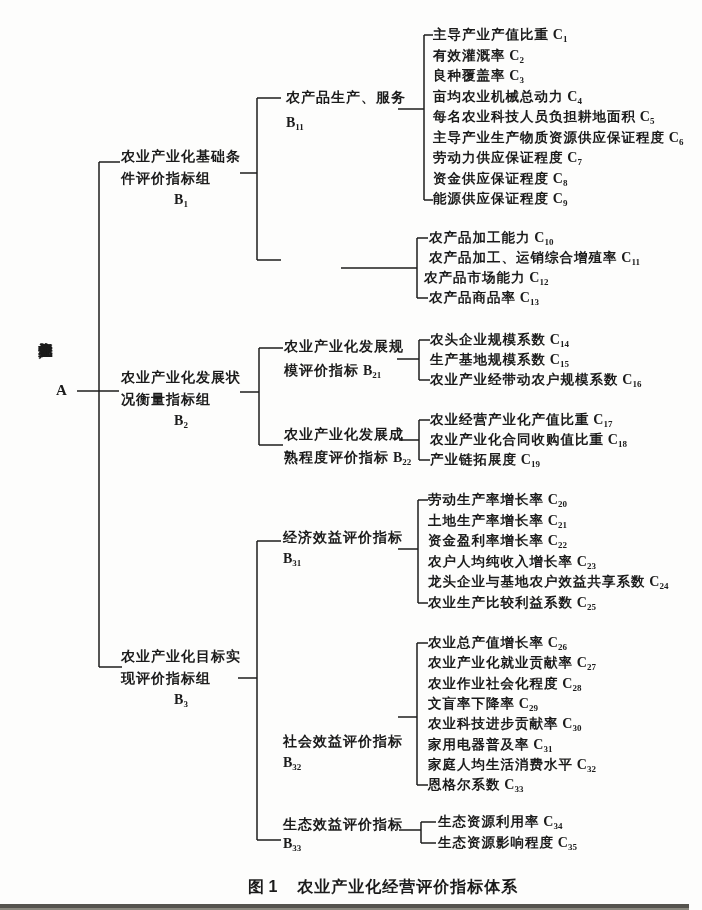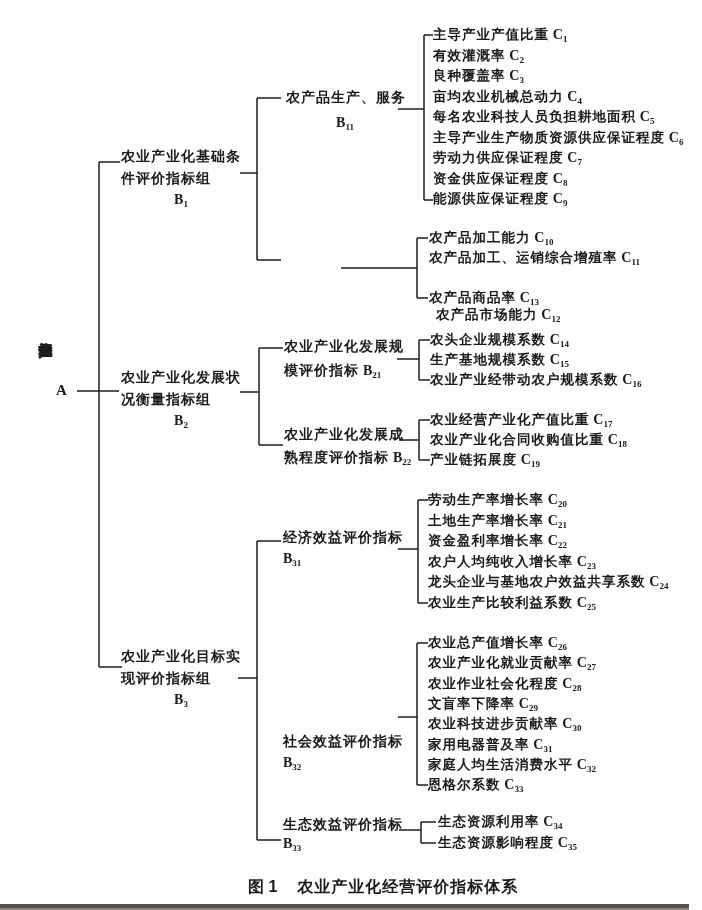--- a/index.html
+++ b/index.html
@@ -26,21 +26,21 @@
   .b-block{position:absolute;width:120px;font-size:14px;font-weight:bold;}
   .b-block .line{white-space:nowrap;}
   .b-block .lbl{text-align:center;}
   #b1{left:121px;top:145px;line-height:22px;}
   #b2{left:121px;top:366px;line-height:22px;}
   #b3{left:121px;top:645px;line-height:22px;}
   
   .s-block{position:absolute;font-size:14px;font-weight:bold;}
   .s-block .line{white-space:nowrap;}
   #b11{left:286px;top:85px;line-height:25px;width:118px;}
-  #b11 .lbl{text-align:center;}
+  #b11 .lbl{text-align:left;}
   #b12{left:286px;top:236px;line-height:21px;width:118px;}
   #b12 .lbl{text-align:center;}
   #b21{left:284px;top:334px;line-height:24px;}
   #b22{left:284px;top:423px;line-height:23px;}
   #b31{left:283px;top:527px;line-height:21px;}
   #b32{left:283px;top:704px;line-height:22px;margin-top:26px;}
   #b33{left:283px;top:814px;line-height:20px;}
   .lbl-left{text-align:left;}
   
   .sym{font-family:"Liberation Serif",serif;font-weight:bold;letter-spacing:0;}
@@ -194,21 +194,21 @@
       <div class="c-item" style="left: 433px; top: 47px;"><span class="zh">有效灌溉率</span> <span class="sym"><span>C</span><sub>2</sub></span></div>
       <div class="c-item" style="left: 433px; top: 67px;"><span class="zh">良种覆盖率</span> <span class="sym"><span>C</span><sub>3</sub></span></div>
       <div class="c-item" style="left: 433px; top: 88px;"><span class="zh">亩均农业机械总动力</span> <span class="sym"><span>C</span><sub>4</sub></span></div>
       <div class="c-item" style="left: 433px; top: 108px;"><span class="zh">每名农业科技人员负担耕地面积</span> <span class="sym"><span>C</span><sub>5</sub></span></div>
       <div class="c-item" style="left: 433px; top: 129px;"><span class="zh">主导产业生产物质资源供应保证程度</span> <span class="sym"><span>C</span><sub>6</sub></span></div>
       <div class="c-item" style="left: 433px; top: 149px;"><span class="zh">劳动力供应保证程度</span> <span class="sym"><span>C</span><sub>7</sub></span></div>
       <div class="c-item" style="left: 433px; top: 170px;"><span class="zh">资金供应保证程度</span> <span class="sym"><span>C</span><sub>8</sub></span></div>
       <div class="c-item" style="left: 433px; top: 190px;"><span class="zh">能源供应保证程度</span> <span class="sym"><span>C</span><sub>9</sub></span></div>
       <div class="c-item" style="left: 429px; top: 229px;"><span class="zh">农产品加工能力</span> <span class="sym"><span>C</span><sub>10</sub></span></div>
       <div class="c-item" style="left: 429px; top: 249px;"><span class="zh">农产品加工、运销综合增殖率</span> <span class="sym"><span>C</span><sub>11</sub></span></div>
-      <div class="c-item" style="left: 436px; top: 269px; margin-top: 37px;"><span class="zh">农产品市场能力</span> <span class="sym"><span>C</span><sub>12</sub></span></div>
+      <div class="c-item" style="left: 424px; top: 269px;"><span class="zh">农产品市场能力</span> <span class="sym"><span>C</span><sub>12</sub></span></div>
       <div class="c-item" style="left: 429px; top: 289px;"><span class="zh">农产品商品率</span> <span class="sym"><span>C</span><sub>13</sub></span></div>
       <div class="c-item" style="left: 430px; top: 331px;"><span class="zh">农头企业规模系数</span> <span class="sym"><span>C</span><sub>14</sub></span></div>
       <div class="c-item" style="left: 430px; top: 351px;"><span class="zh">生产基地规模系数</span> <span class="sym"><span>C</span><sub>15</sub></span></div>
       <div class="c-item" style="left: 430px; top: 371px;"><span class="zh">农业产业经带动农户规模系数</span> <span class="sym"><span>C</span><sub>16</sub></span></div>
       <div class="c-item" style="left: 430px; top: 411px;"><span class="zh">农业经营产业化产值比重</span> <span class="sym"><span>C</span><sub>17</sub></span></div>
       <div class="c-item" style="left: 430px; top: 431px;"><span class="zh">农业产业化合同收购值比重</span> <span class="sym"><span>C</span><sub>18</sub></span></div>
       <div class="c-item" style="left: 430px; top: 451px;"><span class="zh">产业链拓展度</span> <span class="sym"><span>C</span><sub>19</sub></span></div>
       <div class="c-item" style="left: 428px; top: 491px;"><span class="zh">劳动生产率增长率</span> <span class="sym"><span>C</span><sub>20</sub></span></div>
       <div class="c-item" style="left: 428px; top: 512px;"><span class="zh">土地生产率增长率</span> <span class="sym"><span>C</span><sub>21</sub></span></div>
       <div class="c-item" style="left: 428px; top: 532px;"><span class="zh">资金盈利率增长率</span> <span class="sym"><span>C</span><sub>22</sub></span></div>

